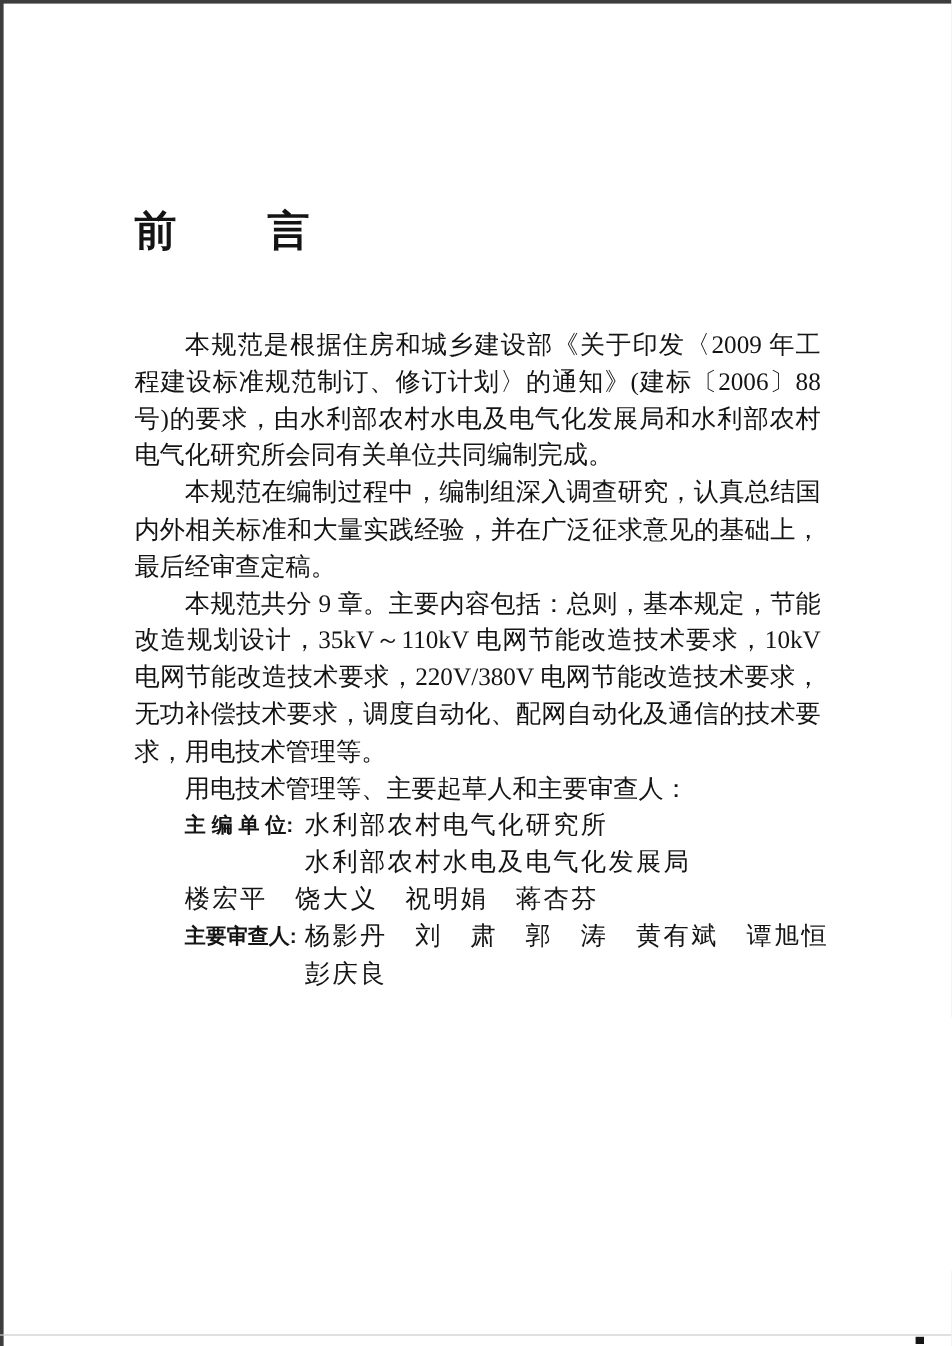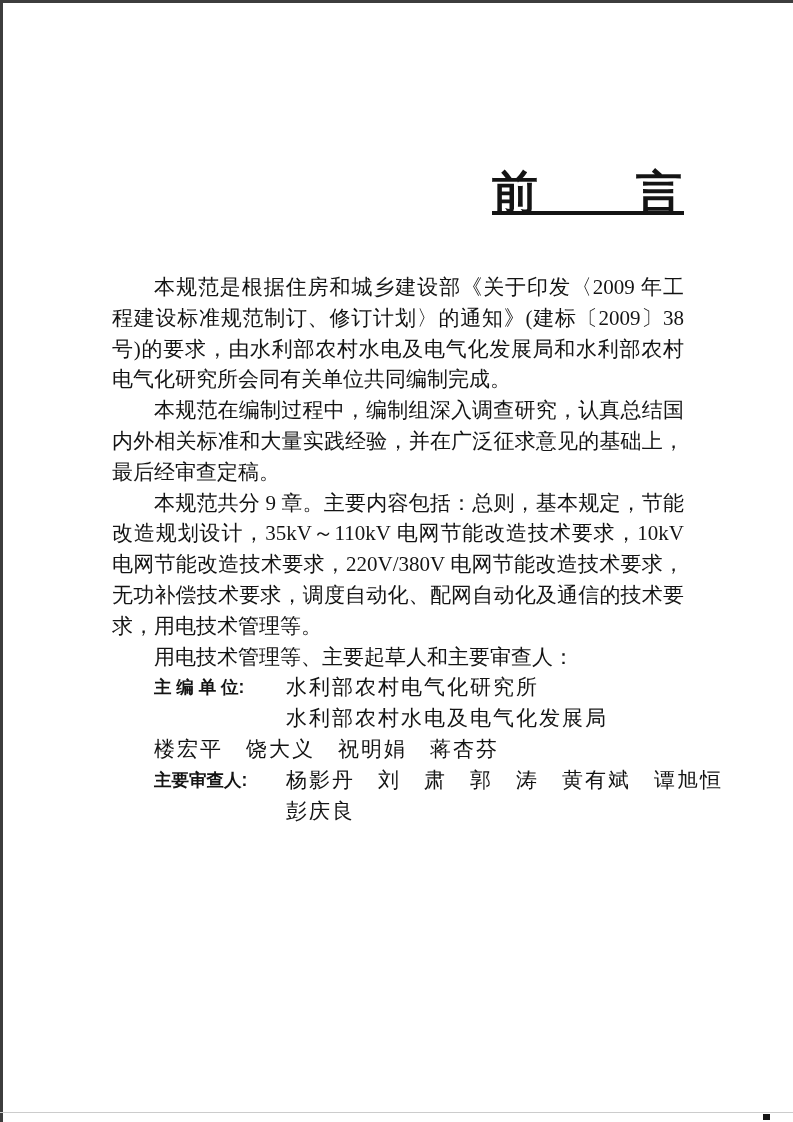--- a/index.html
+++ b/index.html
@@ -19,35 +19,34 @@
     position: absolute;
     left: 112px;
     top: 175px;
     width: 572px;
     font-family: "Liberation Serif", "DejaVu Serif", serif;
     font-size: 21px;
     color: #141414;
   }
   .title {
     margin: 0 0 61px 0;
-    font-size: 46px;
+    font-size: 35px;
     line-height: 36px;
     font-weight: 700;
-    text-align: right;
+    text-align: left;
     letter-spacing: 2px;
-    text-decoration: underline;
   }
   .para {
     margin: 0;
     line-height: 30.8px;
     text-indent: 2em;
     text-align: justify;
   }
   .credits { margin: 0; }
-  .credit-row { display: flex; padding-left: 42px; gap: 32px; }
+  .credit-row { display: flex; padding-left: 42px; }
   .credit-label {
     flex: 0 0 100px;
     font-family: "Liberation Sans", "DejaVu Sans", sans-serif;
     font-weight: 700;
     font-size: 17.5px;
     line-height: 30.8px;
     white-space: nowrap;
   }
   .credit-content { letter-spacing: 2px; }
   .credit-line { line-height: 30.8px; white-space: nowrap; }
@@ -57,21 +56,21 @@
 
 <div class="page">
   <div class="border-top"></div>
   <div class="border-left"></div>
   <div class="border-bottom"></div>
   <div class="scan-mark"></div>
 
   <div class="content">
     <h1 class="title">前　　言</h1>
 
-    <p class="para">本规范是根据住房和城乡建设部《关于印发〈2009 年工程建设标准规范制订、修订计划〉的通知》(建标〔2009〕38 号)的要求，由水利部农村水电及电气化发展局和水利部农村电气化研究所会同有关单位共同编制完成。</p>
+    <p class="para">本规范是根据住房和城乡建设部《关于印发〈2009 年工程建设标准规范制订、修订计划〉的通知》(建标〔2006〕88 号)的要求，由水利部农村水电及电气化发展局和水利部农村电气化研究所会同有关单位共同编制完成。</p>
     <p class="para">本规范在编制过程中，编制组深入调查研究，认真总结国内外相关标准和大量实践经验，并在广泛征求意见的基础上，最后经审查定稿。</p>
     <p class="para">本规范共分 9 章。主要内容包括：总则，基本规定，节能改造规划设计，35kV～110kV 电网节能改造技术要求，10kV 电网节能改造技术要求，220V/380V 电网节能改造技术要求，无功补偿技术要求，调度自动化、配网自动化及通信的技术要求，用电技术管理等。</p>
     <p class="para">用电技术管理等、主要起草人和主要审查人：</p>
 
     <div class="credits">
 
       <div class="credit-row">
         <span class="credit-label">主 编 单 位:</span>
         <div class="credit-content">
           <div class="credit-line">水利部农村电气化研究所</div>

